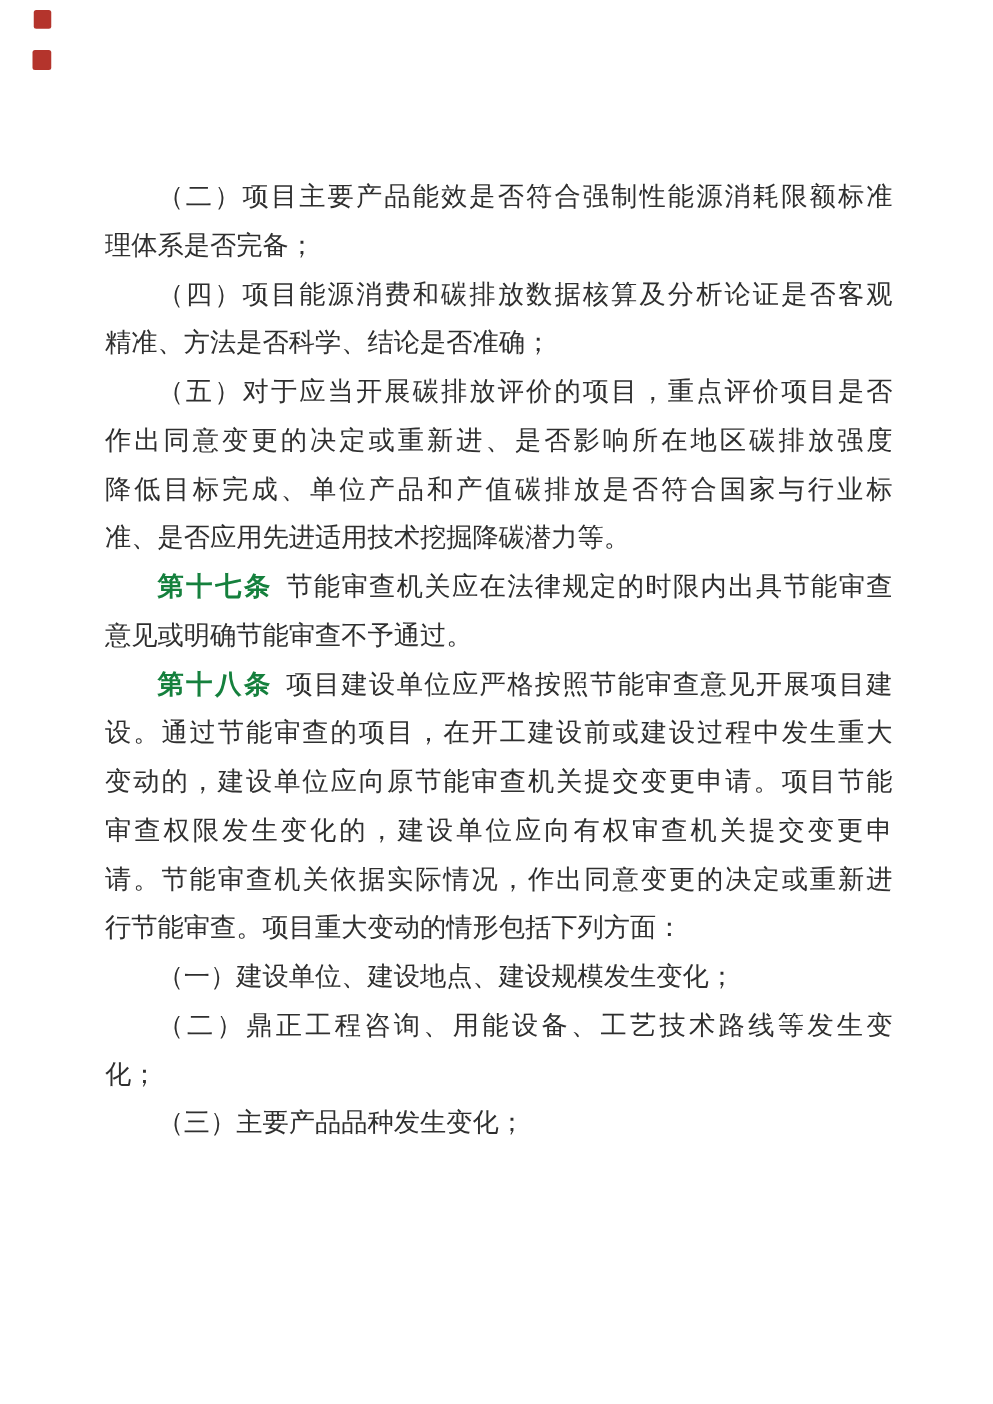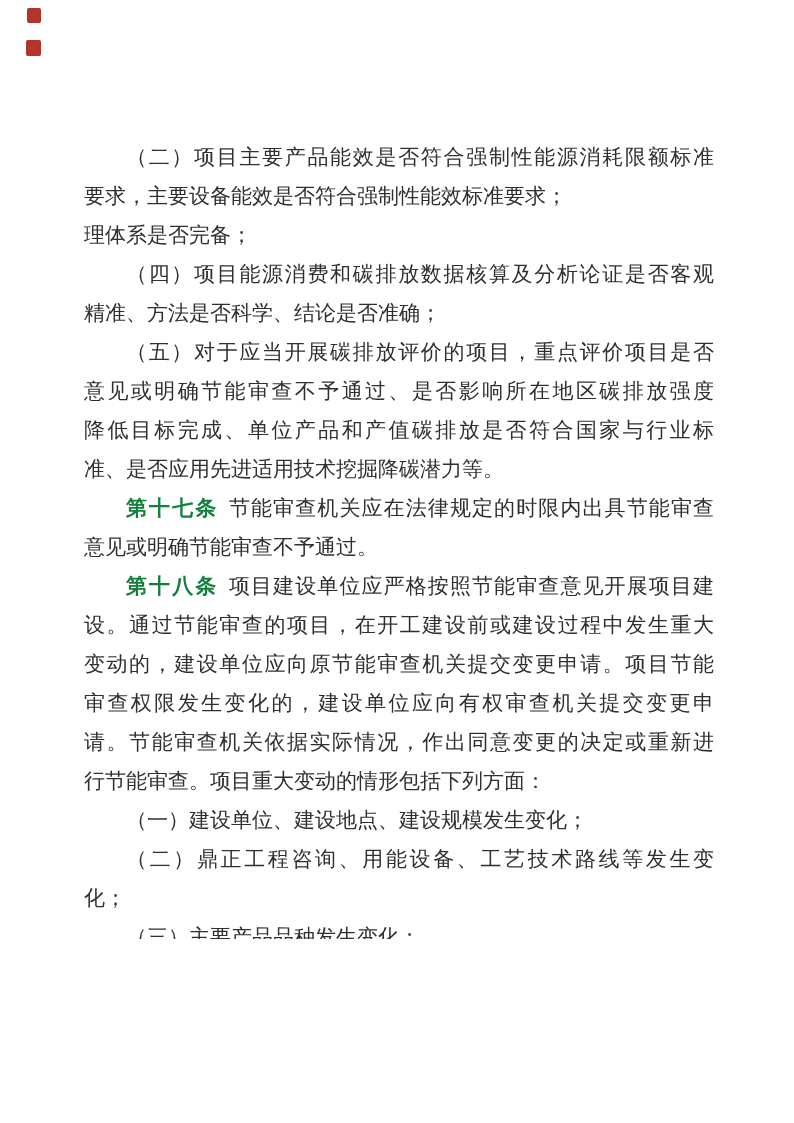--- a/index.html
+++ b/index.html
@@ -78,26 +78,25 @@
 </head>
 <body>
 
 <div class="page">
 
   <div class="stamp stamp-1" style="background: rgb(180, 52, 44);"></div>
   <div class="stamp stamp-2" style="background: rgb(180, 52, 44);"></div>
 
   <div class="doc-body" id="doc-body" style="color: rgb(47, 47, 47);">
       <div class="line fill indent">（二）项目主要产品能效是否符合强制性能源消耗限额标准</div>
-      <div class="line">要求，主要设备能效是否符合强制性能效标准要求；</div>
       <div class="line">理体系是否完备；</div>
       <div class="line fill indent">（四）项目能源消费和碳排放数据核算及分析论证是否客观</div>
       <div class="line">精准、方法是否科学、结论是否准确；</div>
       <div class="line fill indent">（五）对于应当开展碳排放评价的项目，重点评价项目是否</div>
-      <div class="line fill">意见或明确节能审查不予通过、是否影响所在地区碳排放强度</div>
+      <div class="line fill">作出同意变更的决定或重新进、是否影响所在地区碳排放强度</div>
       <div class="line fill">降低目标完成、单位产品和产值碳排放是否符合国家与行业标</div>
       <div class="line">准、是否应用先进适用技术挖掘降碳潜力等。</div>
       <div class="line fill indent"><b>第十七条</b>节能审查机关应在法律规定的时限内出具节能审查</div>
       <div class="line">意见或明确节能审查不予通过。</div>
       <div class="line fill indent"><b>第十八条</b>项目建设单位应严格按照节能审查意见开展项目建</div>
       <div class="line fill">设。通过节能审查的项目，在开工建设前或建设过程中发生重大</div>
       <div class="line fill">变动的，建设单位应向原节能审查机关提交变更申请。项目节能</div>
       <div class="line fill">审查权限发生变化的，建设单位应向有权审查机关提交变更申</div>
       <div class="line fill">请。节能审查机关依据实际情况，作出同意变更的决定或重新进</div>
       <div class="line">行节能审查。项目重大变动的情形包括下列方面：</div>

